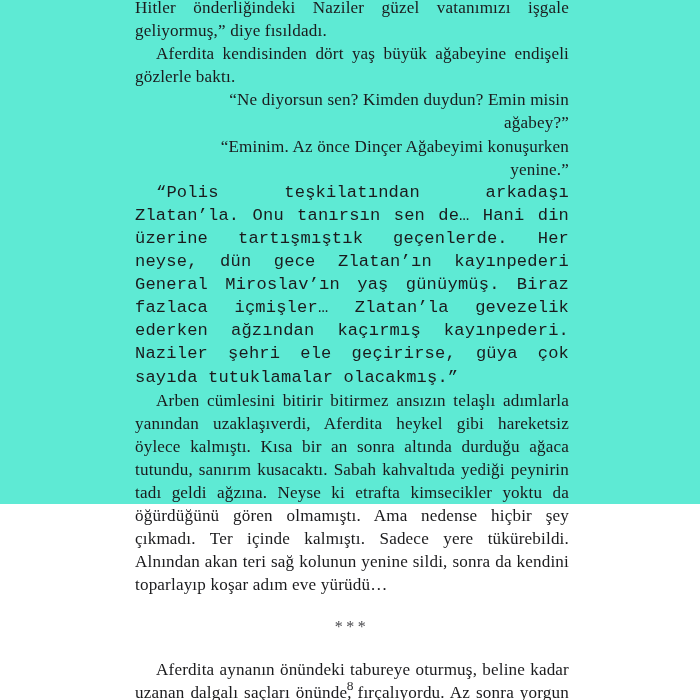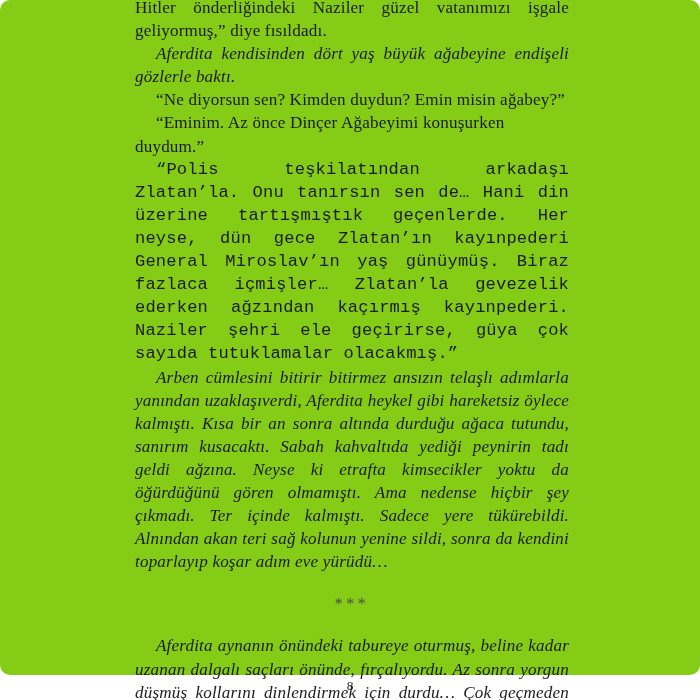--- a/index.html
+++ b/index.html
@@ -12,24 +12,23 @@
     height: 700px;
     background: #ffffff;
     font-family: "Liberation Serif", "DejaVu Serif", serif;
     color: #1a1a1a;
     overflow: hidden;
   }
 
   .page {
     position: relative;
     width: 700px;
-    height: 675px;
+    height: 504px;
     box-sizing: border-box;
-    background: #84cc16;
-    border-radius: 10px;
+    background: #5eead4;
   }
 
   .text-column {
     position: absolute;
     left: 135px;
     top: -4px;
     width: 434px;
   }
 
   .para {
@@ -43,27 +42,27 @@
     -webkit-font-smoothing: antialiased;
   }
 
   
   .para.cont {
     text-indent: 0;
   }
 
   .para.indent {
     text-indent: 21px;
-    font-style: italic;
   }
 
   
   .para.dialogue {
     text-indent: 21px;
-    text-align: left;
+    text-align: right;
+    margin-left: 36px;
   }
 
   .para.dialogue-just {
     text-indent: 21px;
     text-align: justify;
     font-family: Liberation Mono, monospace;
   }
 
   .scene-break {
     margin: 0;
@@ -95,21 +94,21 @@
 <div class="page">
 
   <div class="text-column">
 
     <p class="para cont">Hitler önderliğindeki Naziler güzel vatanımızı işgale geliyormuş,” diye fısıldadı.</p>
 
     <p class="para indent">Aferdita kendisinden dört yaş büyük ağabeyine endişeli gözlerle baktı.</p>
 
     <p class="para dialogue">“Ne diyorsun sen? Kimden duydun? Emin misin ağabey?”</p>
 
-    <p class="para dialogue">“Eminim. Az önce Dinçer Ağabeyimi konuşurken duydum.”</p>
+    <p class="para dialogue">“Eminim. Az önce Dinçer Ağabeyimi konuşurken yenine.”</p>
 
 
     <p class="para dialogue-just">“Polis teşkilatından arkadaşı Zlatan’la. Onu tanırsın sen de… Hani din üzerine tartışmıştık geçenlerde. Her neyse, dün gece Zlatan’ın kayınpederi General Miroslav’ın yaş günüymüş. Biraz fazlaca içmişler… Zlatan’la gevezelik ederken ağzından kaçırmış kayınpederi. Naziler şehri ele geçirirse, güya çok sayıda tutuklamalar olacakmış.”</p>
 
     <p class="para indent">Arben cümlesini bitirir bitirmez ansızın telaşlı adımlarla yanından uzaklaşıverdi, Aferdita heykel gibi hareketsiz öylece kalmıştı. Kısa bir an sonra altında durduğu ağaca tutundu, sanırım kusacaktı. Sabah kahvaltıda yediği peynirin tadı geldi ağzına. Neyse ki etrafta kimsecikler yoktu da öğürdüğünü gören olmamıştı. Ama nedense hiçbir şey çıkmadı. Ter içinde kalmıştı. Sadece yere tükürebildi. Alnından akan teri sağ kolunun yenine sildi, sonra da kendini toparlayıp koşar adım eve yürüdü…</p>
 
     <div class="scene-break">***</div>
 
     <p class="para indent">Aferdita aynanın önündeki tabureye oturmuş, beline kadar uzanan dalgalı saçları önünde, fırçalıyordu. Az sonra yorgun düşmüş kollarını dinlendirmek için durdu… Çok geçmeden saçlarını iki uzun örgü yaptı, örgüleri çaprazlama başının üzerinde toplayıp siyah tokalarla tutturdu.</p>
 

